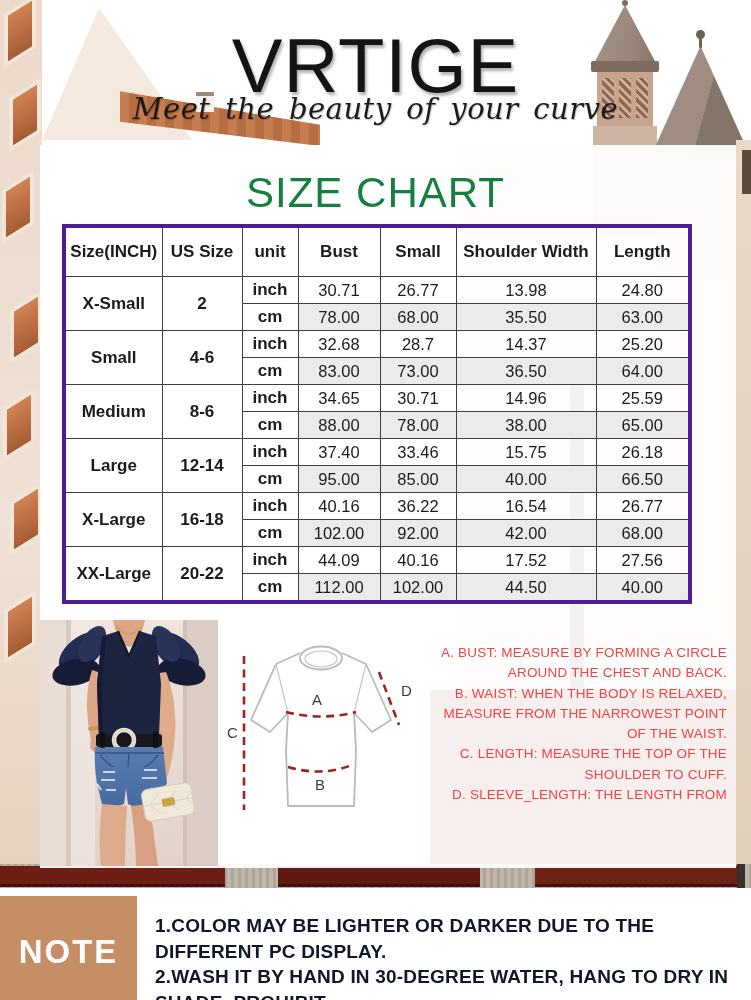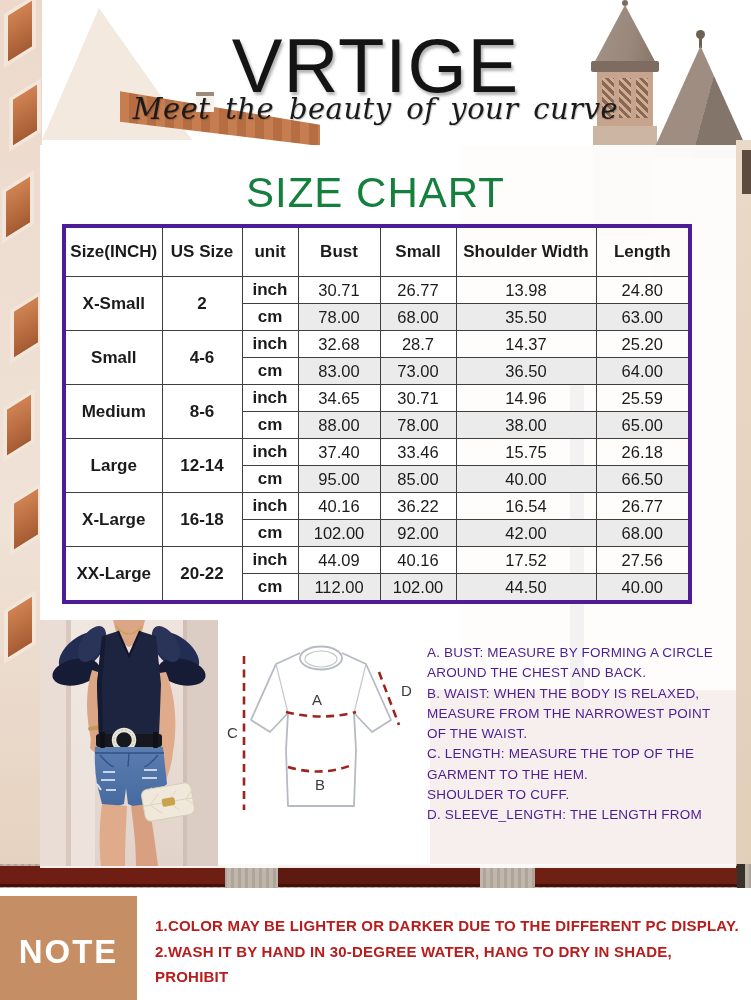--- a/index.html
+++ b/index.html
@@ -76,28 +76,28 @@
 
   
   .photo{position:absolute;left:40px;top:612px;width:178px;height:246px;}
   
   .diagram{position:absolute;left:222px;top:620px;width:196px;height:198px;}
   .dash{stroke:#9b241c;stroke-width:2.6;stroke-dasharray:8 5.5;fill:none;}
   .mark{font:400 15px "Liberation Sans",sans-serif;fill:#3c3c3c;}
 
   
   .guide{position:absolute;left:427px;top:635px;width:300px;}
-  .guide-line{font-size:13.5px;line-height:20.3px;color:#4c1d95;letter-spacing:.2px;font-weight:400;}
+  .guide-line{font-size:13.5px;line-height:20.3px;color:#ef4444;letter-spacing:.2px;font-weight:400;text-align:right;}
 
   
   .note-box{position:absolute;left:0;top:888px;width:137px;height:112px;background:#c68e65;z-index:5;
             display:flex;align-items:center;justify-content:center;}
   .note-label{font-size:33px;font-weight:700;color:#ffffff;letter-spacing:2px;}
   .note-lines{position:absolute;left:155px;top:905px;width:588px;z-index:5;}
-  .note-line{font-size:15px;line-height:25.5px;font-weight:700;color:#b91c1c;letter-spacing:.2px;}
+  .note-line{font-size:19px;line-height:25.5px;font-weight:700;color:#0f172a;letter-spacing:.2px;}
 </style>
 </head>
 <body>
 
 <div class="canvas">
 
   <div class="bg">
     <div class="left-wall">
       <div class="lw" style="left:4px;top:4px"></div>
       <div class="lw" style="left:9px;top:88px"></div>
@@ -362,21 +362,20 @@
       </svg>
     </div>
 
     <div class="guide" id="guide-lines">
         <div class="guide-line">A. BUST: MEASURE BY FORMING A CIRCLE</div>
         <div class="guide-line">AROUND THE CHEST AND BACK.</div>
         <div class="guide-line">B. WAIST: WHEN THE BODY IS RELAXED,</div>
         <div class="guide-line">MEASURE FROM THE NARROWEST POINT</div>
         <div class="guide-line">OF THE WAIST.</div>
         <div class="guide-line">C. LENGTH: MEASURE THE TOP OF THE</div>
-        <div class="guide-line">GARMENT TO THE HEM.</div>
         <div class="guide-line">SHOULDER TO CUFF.</div>
         <div class="guide-line">D. SLEEVE_LENGTH: THE LENGTH FROM</div>
       </div>
 
     <div class="note-box">
       <span class="note-label">NOTE</span>
     </div>
     <div class="note-lines" id="note-lines">
         <div class="note-line">1.COLOR MAY BE LIGHTER OR DARKER DUE TO THE DIFFERENT PC DISPLAY.</div>
         <div class="note-line">2.WASH IT BY HAND IN 30-DEGREE WATER, HANG TO DRY IN SHADE, PROHIBIT</div>

